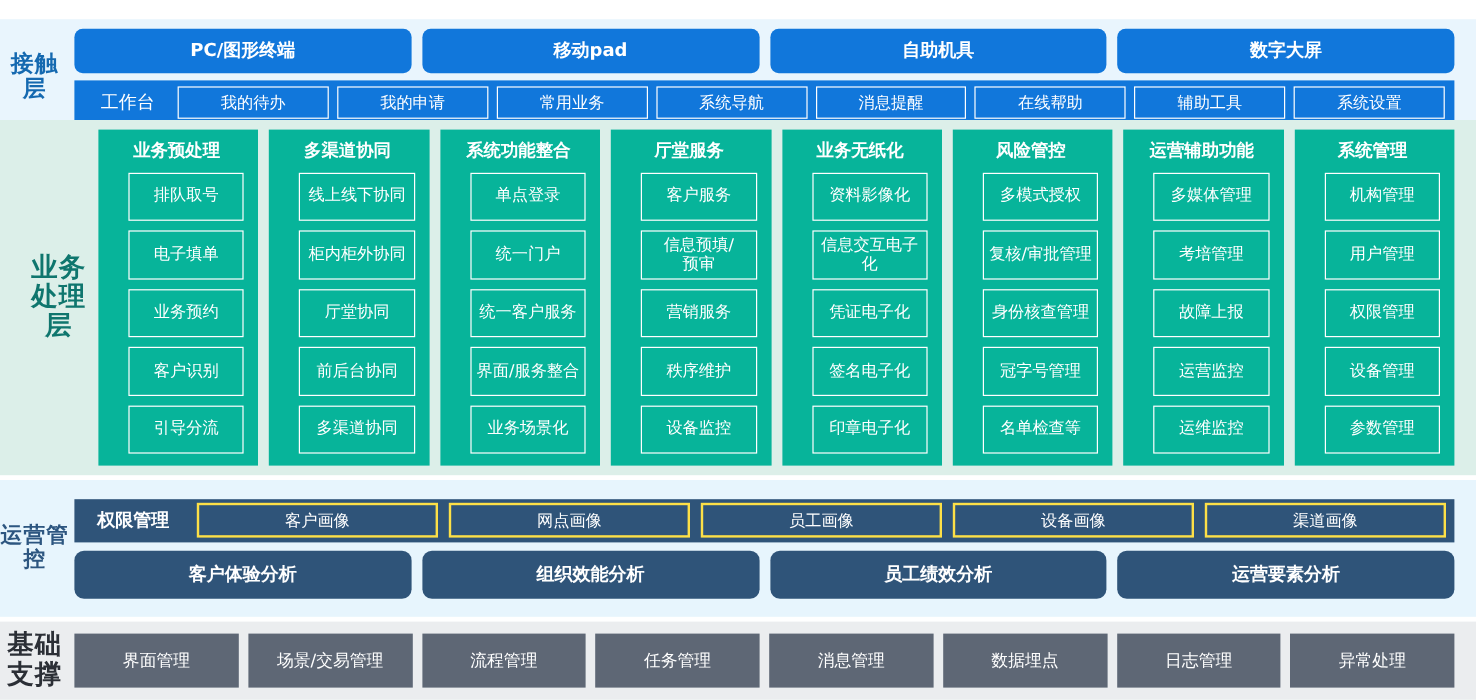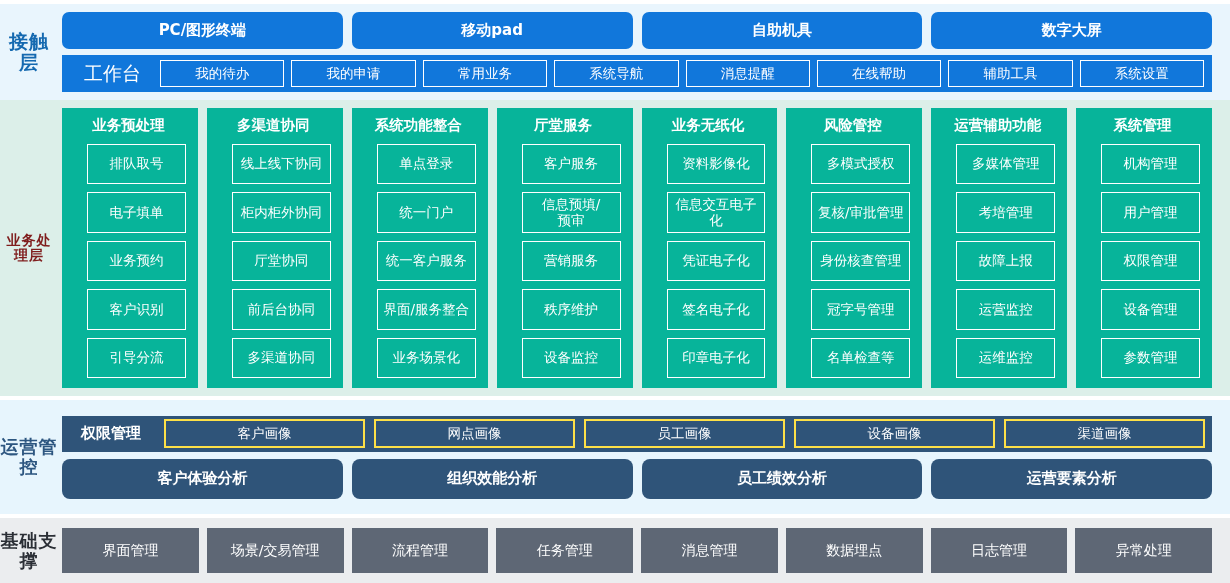--- a/index.html
+++ b/index.html
@@ -13,42 +13,42 @@
 
   
   .layer{position:absolute;left:0;width:1230px;box-sizing:border-box;display:flex;align-items:center;}
   .layer-label{
     width:58px;flex:0 0 58px;text-align:center;
     font-weight:bold;line-height:1.1;letter-spacing:1px;
   }
   .layer-body{flex:1 1 auto;height:100%;display:flex;flex-direction:column;justify-content:center;box-sizing:border-box;}
 
   
-  #layer-contact{top:4px;height:96px;background:#e9f5fd;}
+  #layer-contact{top:16px;height:96px;background:#e9f5fd;}
   #layer-contact .layer-label{color:#1569b0;font-size:19px;}
   .channel-row{display:flex;gap:9px;padding:0 18px 0 4px;}
   .channel-btn{
     flex:1 1 0;height:37px;border-radius:7px;background:#1177db;
     color:#fff;font-size:15px;font-weight:bold;
     display:flex;align-items:center;justify-content:center;
   }
   .workbench-bar{
     margin:6px 18px 0 4px;height:37px;background:#1177db;
     display:flex;align-items:center;padding:0 8px;gap:7px;box-sizing:border-box;
   }
-  .workbench-title{color:#fff;font-size:19px;padding:0 12px 0 14px;white-space:nowrap;}
+  .workbench-title{color:#fff;font-size:15px;padding:0 12px 0 14px;white-space:nowrap;}
   .wb-item{
     flex:1 1 0;height:25px;border:1px solid #ffffff;
     color:#fff;font-size:13.5px;
     display:flex;align-items:center;justify-content:center;white-space:nowrap;
   }
 
   
   #layer-business{top:100px;height:296px;background:#dcefe9;}
-  #layer-business .layer-label{color:#7f1d1d;font-size:14px;}
+  #layer-business .layer-label{color:#0f766e;font-size:22px;margin-left:20px;}
   .biz-cols{display:flex;gap:9px;padding:8px 18px 8px 4px;height:100%;box-sizing:border-box;}
   .biz-col{
     flex:1 1 0;background:#07b49a;display:flex;flex-direction:column;
     align-items:center;padding:8px 12px 10px 9px;box-sizing:border-box;
   }
   .biz-col-title{color:#fff;font-size:14.5px;font-weight:bold;margin-bottom:9px;white-space:nowrap;}
   .biz-items{display:flex;flex-direction:column;gap:8px;width:100%;flex:1 1 auto;}
   .biz-item{
     flex:1 1 0;border:1px solid #ffffff;color:#fff;font-size:13.5px;
     display:flex;align-items:center;justify-content:center;text-align:center;
@@ -69,21 +69,21 @@
   }
   .ops-bottom{margin:7px 18px 0 4px;display:flex;gap:9px;}
   .ops-analysis{
     flex:1 1 0;height:40px;border-radius:8px;background:#2f5479;
     color:#fff;font-size:15px;font-weight:bold;
     display:flex;align-items:center;justify-content:center;
   }
 
   
   #layer-base{top:518px;height:65px;background:#ebedef;}
-  #layer-base .layer-label{color:#2b2f36;font-size:18px;}
+  #layer-base .layer-label{color:#2b2f36;font-size:22px;}
   .base-row{display:flex;gap:8px;padding:0 18px 0 4px;}
   .base-item{
     flex:1 1 0;height:45px;background:#5e6775;color:#ffffff;font-size:14px;
     display:flex;align-items:center;justify-content:center;white-space:nowrap;
   }
 </style>
 </head>
 <body>
 
 <div class="canvas">

